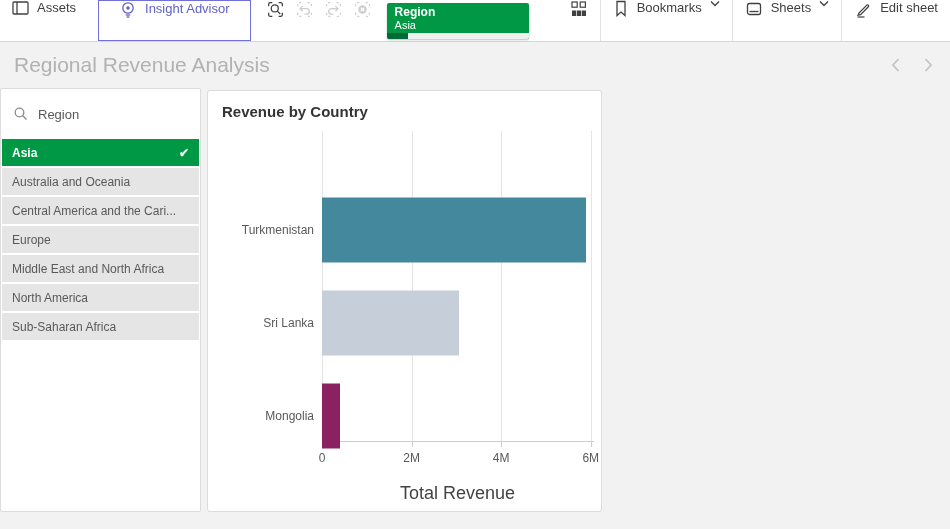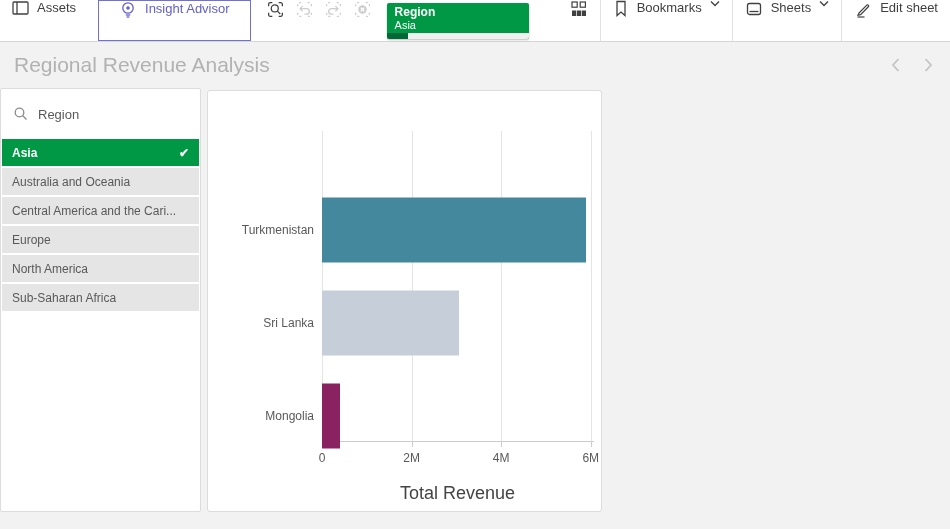--- a/index.html
+++ b/index.html
@@ -294,29 +294,33 @@
         <li class="f-item">
           <span>Australia and Oceania</span>
         </li>
         <li class="f-item">
           <span>Central America and the Cari...</span>
         </li>
         <li class="f-item">
           <span>Europe</span>
         </li>
         <li class="f-item">
+          <span>Middle East and North Africa</span>
+        </li>
+        <li class="f-item">
           <span>North America</span>
         </li>
         <li class="f-item">
           <span>Sub-Saharan Africa</span>
         </li>
       </ul>
   </aside>
 
   <section class="chart-card">
+    <h2 class="chart-title">Revenue by Country</h2>
     <div class="plot-grid" id="plot-grid">
         <div class="gridline" style="left: 0%;"></div>
         <div class="gridline" style="left: 33.0579%;"></div>
         <div class="gridline" style="left: 66.1157%;"></div>
         <div class="gridline" style="left: 99.1736%;"></div>
       </div>
     <div class="axis-line"></div>
     <div id="tickmarks">
         <div class="tickmark" style="left: 114px;"></div>
         <div class="tickmark" style="left: 203.587px;"></div>

